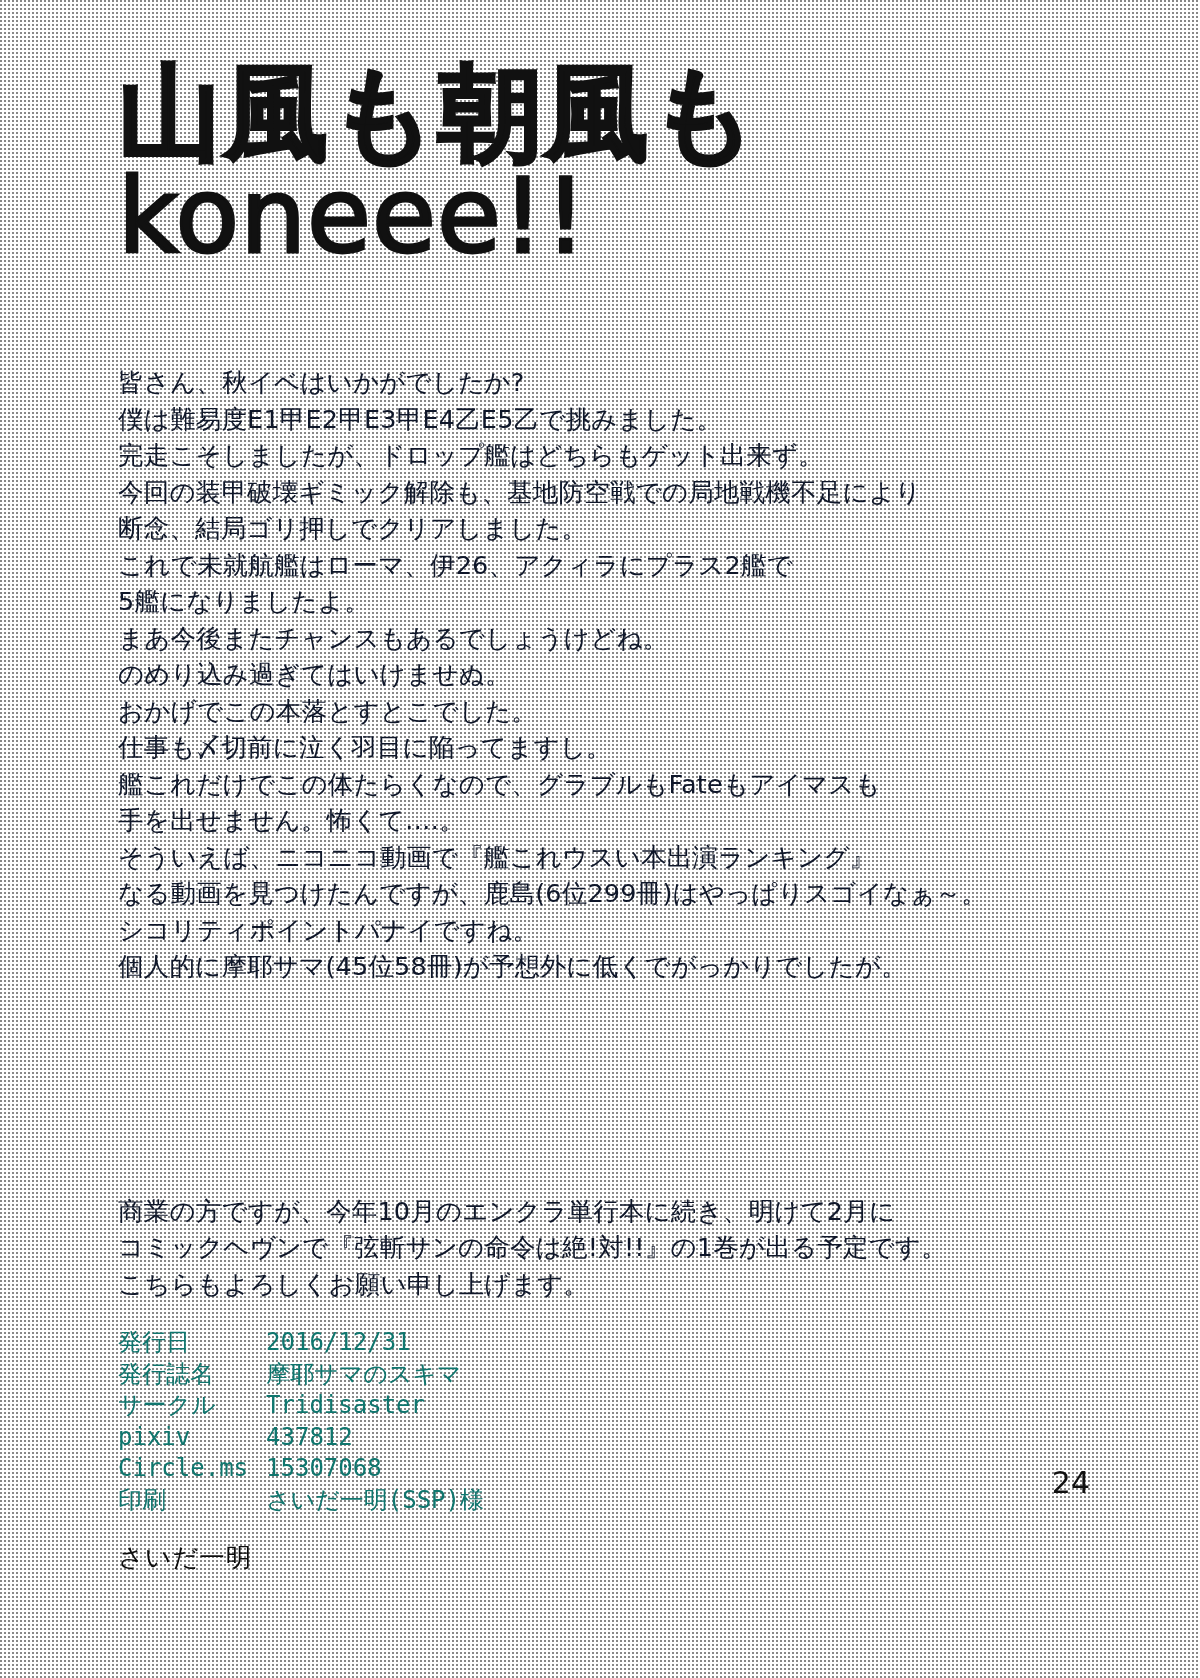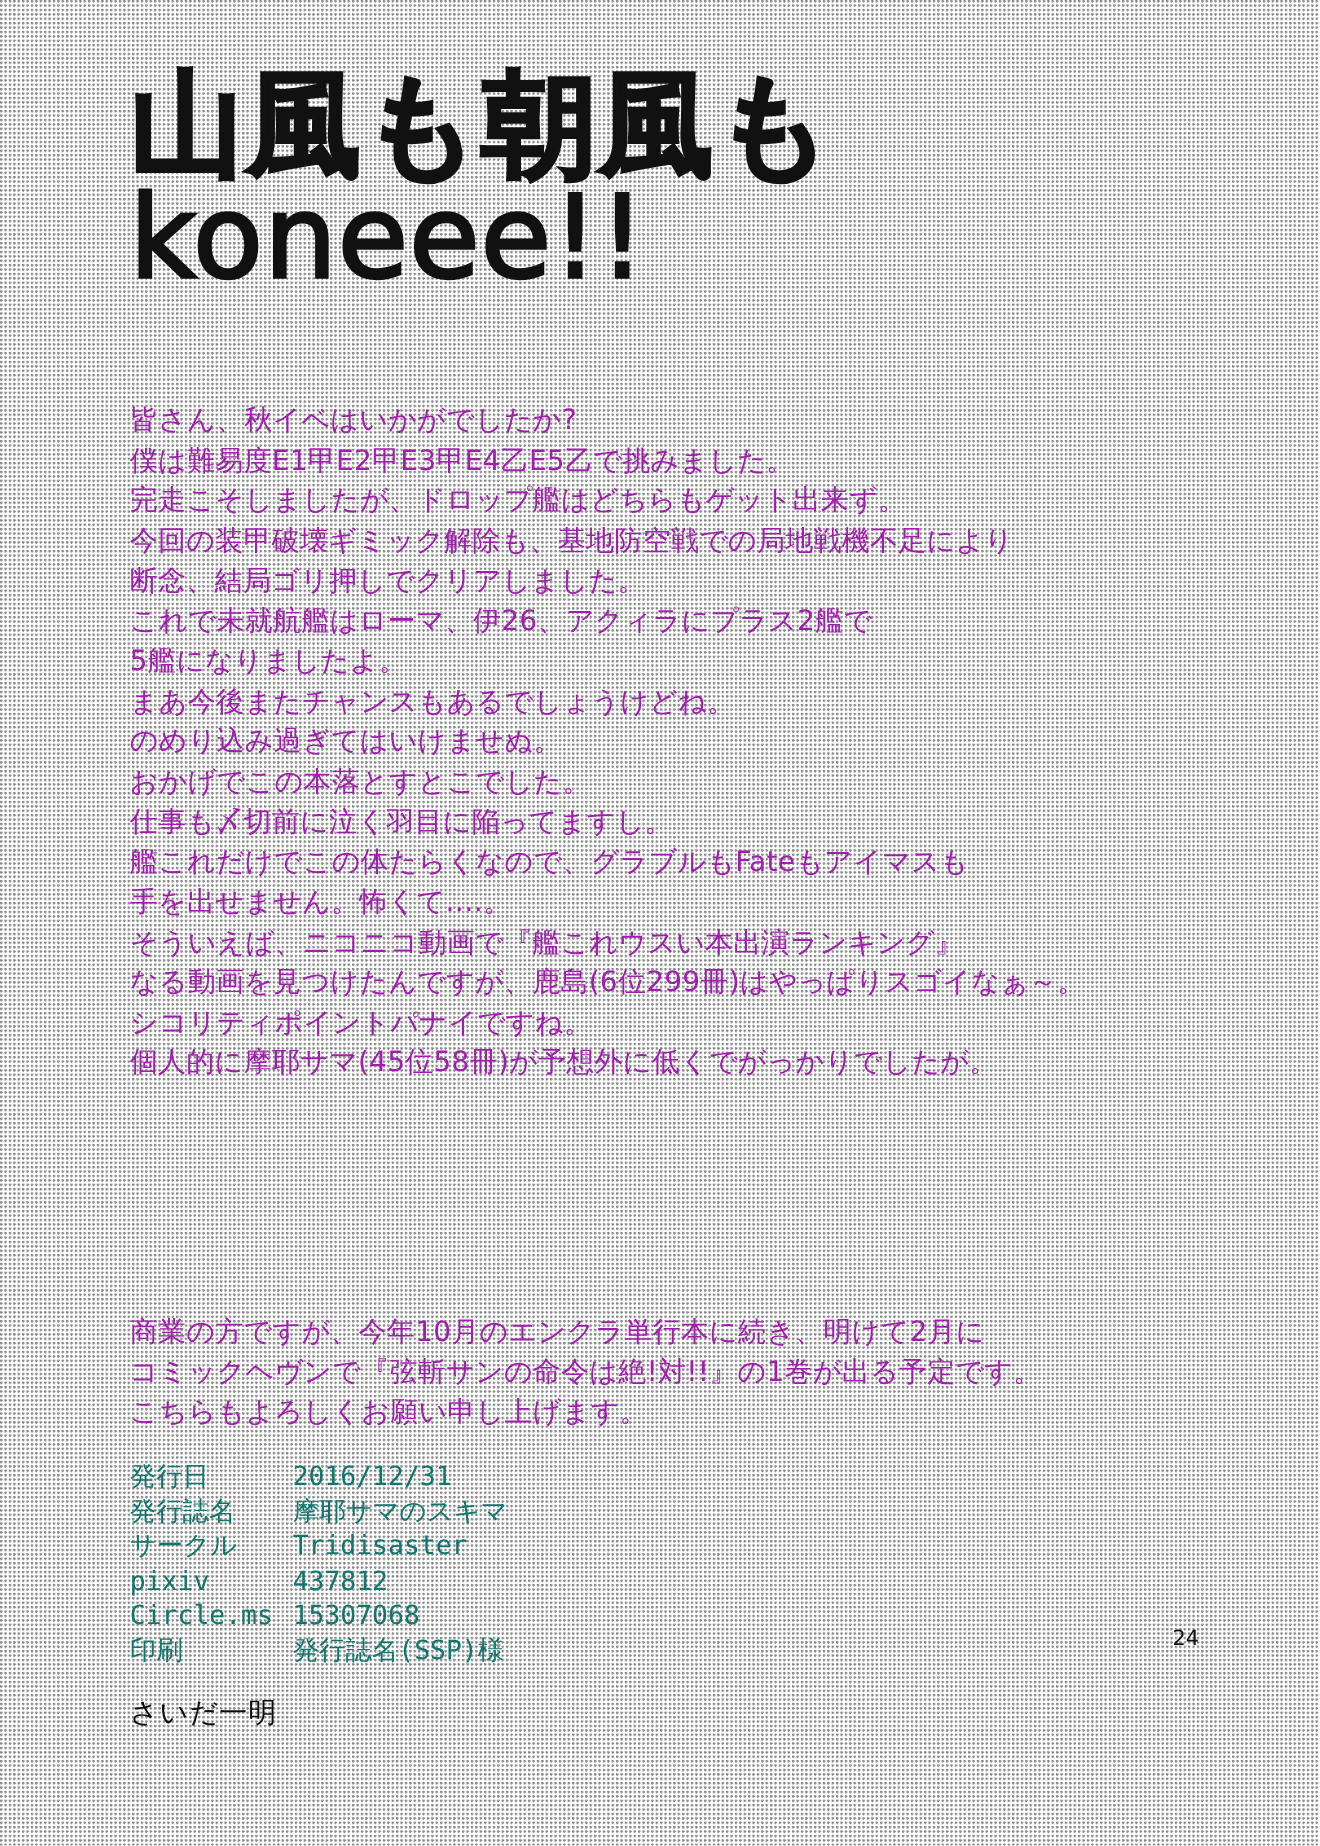--- a/index.html
+++ b/index.html
@@ -71,21 +71,21 @@
     white-space: nowrap;
     -webkit-text-stroke: 3px #111;
     margin-top: -6px;
   }
 
   .body-text {
     margin-top: 22px;
     font-family: "DejaVu Sans", sans-serif;
     font-size: 25.5px;
     line-height: 36.5px;
-    color: #a21caf;
+    color: #0f172a;
     letter-spacing: 0.2px;
     white-space: pre-wrap;
   }
   .body-text .para { margin: 0; }
   .gap-big { height: 62px; }
   .gap-mid { height: 34px; }
 
   .signature {
     margin-top: 58px;
     font-family: "DejaVu Sans", sans-serif;
@@ -109,21 +109,21 @@
   .colophon table { border-collapse: collapse; }
   .colophon td { padding: 0 0 0 0; vertical-align: top; white-space: nowrap; }
   .colophon td.k { padding-right: 18px; }
 
   .page-number {
     position: absolute;
     right: 110px;
     bottom: 178px;
     z-index: 3;
     font-family: "DejaVu Sans", sans-serif;
-    font-size: 19px;
+    font-size: 30px;
     color: #111;
   }
 </style>
 </head>
 <body>
 
 <div class="bg-layer">
   <div class="ghost-art">
     <svg viewBox="0 0 1200 1678" preserveAspectRatio="none" xmlns="http://www.w3.org/2000/svg">
       <g fill="none" stroke="#ffffff" stroke-width="7" opacity="0.85">
@@ -212,19 +212,19 @@
         <tr>
           <td class="k">pixiv</td>
           <td>437812</td>
         </tr>
         <tr>
           <td class="k">Circle.ms</td>
           <td>15307068</td>
         </tr>
         <tr>
           <td class="k">印刷</td>
-          <td>発行誌名(SSP)様</td>
+          <td>さいだ一明(SSP)様</td>
         </tr>
       </tbody>
   </table>
 </div>
 
 <div class="page-number">24</div>
 
 </body></html>

